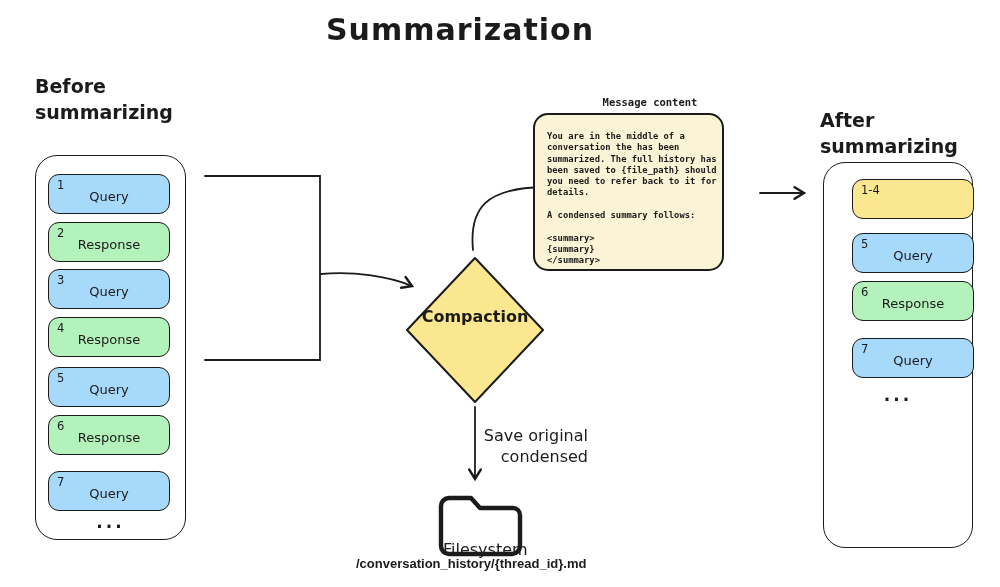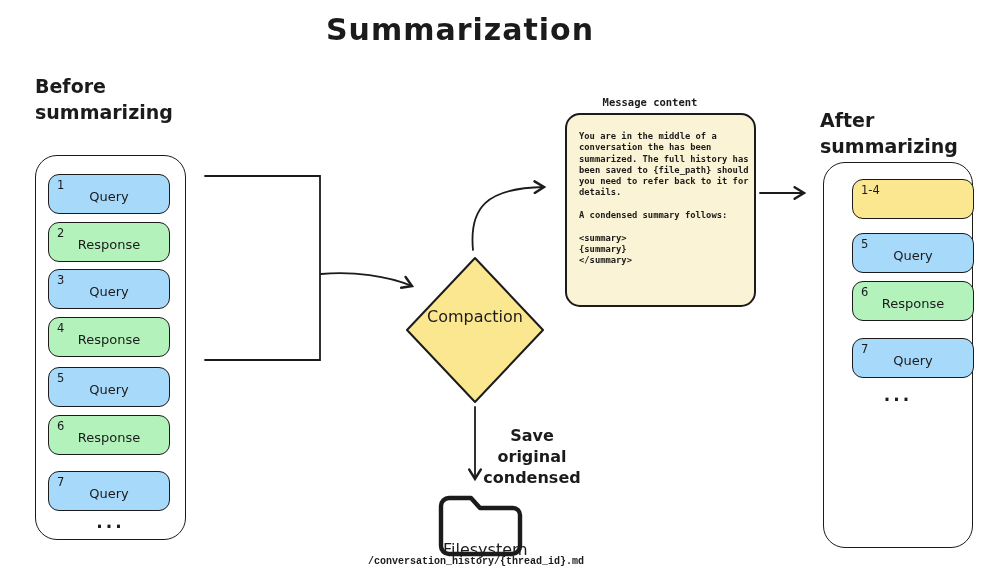--- a/index.html
+++ b/index.html
@@ -35,45 +35,45 @@
   .container.after .msg{left:28px;}
   .msg[data-type="blue"]{background:var(--blue);}
   .msg[data-type="green"]{background:var(--green);}
   .msg[data-type="yellow"]{background:var(--yellow);}
   .msg .num{position:absolute;top:3px;left:8px;font-size:11.5px;}
   .msg .lbl{font-size:13px;padding-top:5px;text-align:center;line-height:1.2;}
   .msg .lbl.wrap{font-size:12px;width:84px;padding-top:2px;}
   .dots{position:absolute;left:0;width:100%;text-align:center;font-size:17px;font-weight:bold;letter-spacing:3px;}
   .compaction-label{
     position:absolute;left:407px;top:306px;width:136px;text-align:center;
-    font-size:16px;font-weight:400;line-height:1.35;
+    font-size:16px;font-weight:700;line-height:1.35;
   }
   .mc-label{
     position:absolute;left:565px;top:96px;width:170px;text-align:center;
     font-family:"DejaVu Sans Mono",monospace;font-size:10.5px;font-weight:bold;
   }
   .mc-box{
-    position:absolute;left:565px;top:113px;width:191px;height:194px;
+    position:absolute;left:533px;top:113px;width:191px;height:158px;
     background:var(--cream);border:2px solid var(--stroke);border-radius:15px;
   }
   .mc-body{
     position:absolute;left:12px;top:16px;width:172px;
     font-family:"DejaVu Sans Mono",monospace;font-size:8.8px;font-weight:bold;
     line-height:11.3px;white-space:pre-line;
   }
   .save-note{
-    position:absolute;left:476px;top:426px;width:112px;text-align:center;
-    font-size:16px;font-weight:700;line-height:1.3;
+    position:absolute;left:476px;top:426px;width:112px;text-align:right;
+    font-size:16px;font-weight:400;line-height:1.3;
   }
   .fs-label{
     position:absolute;left:443px;top:540px;width:56px;text-align:center;font-size:16px;
   }
   .fs-path{
-    position:absolute;left:368px;top:556px;width:200px;text-align:center;
-    font-family:Liberation Mono, monospace;font-size:10px;font-weight:bold;
+    position:absolute;left:356px;top:556px;width:200px;text-align:center;
+    font-family:Liberation Sans, sans-serif;font-size:13px;font-weight:bold;
   }
 </style>
 </head>
 <body>
 
 <div class="canvas">
 
   <svg class="overlay" width="1000" height="587" viewBox="0 0 1000 587">
     <defs>
       <marker id="ah" viewBox="0 0 10 10" refX="8" refY="5" markerWidth="8" markerHeight="8" orient="auto-start-reverse">

